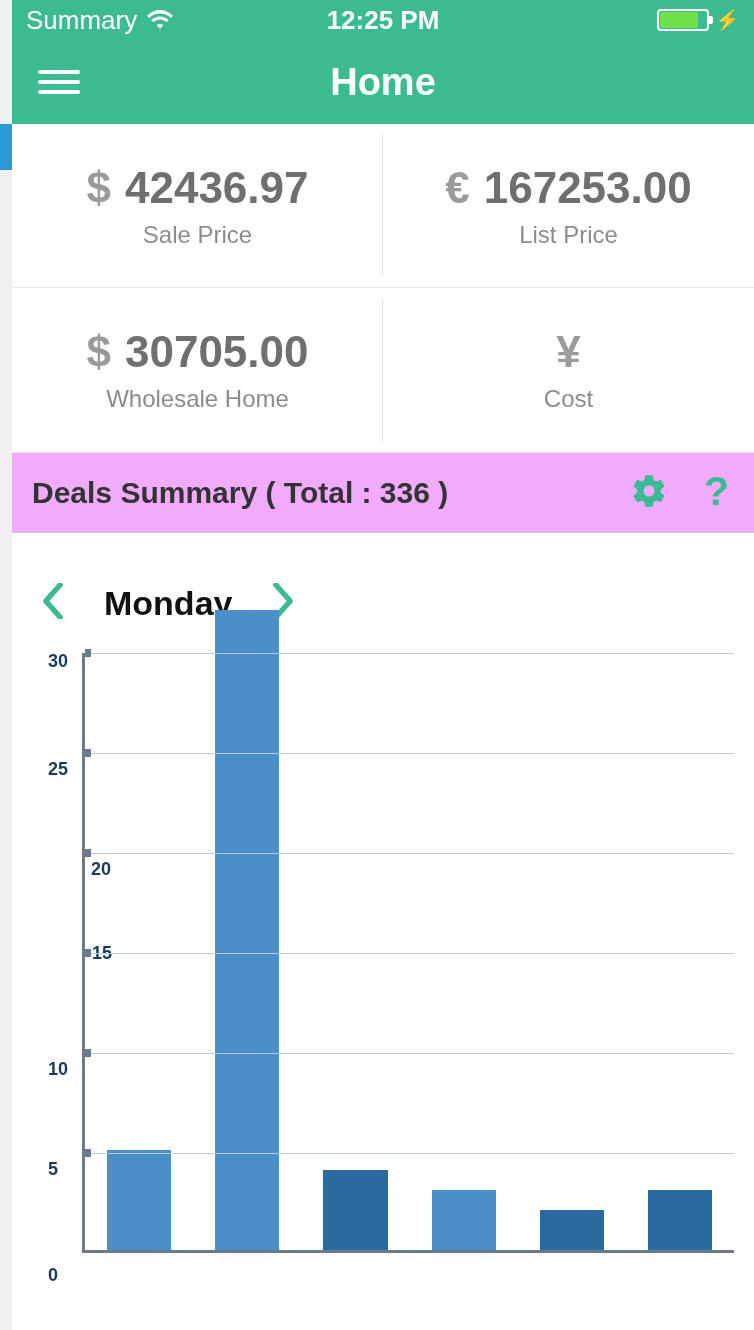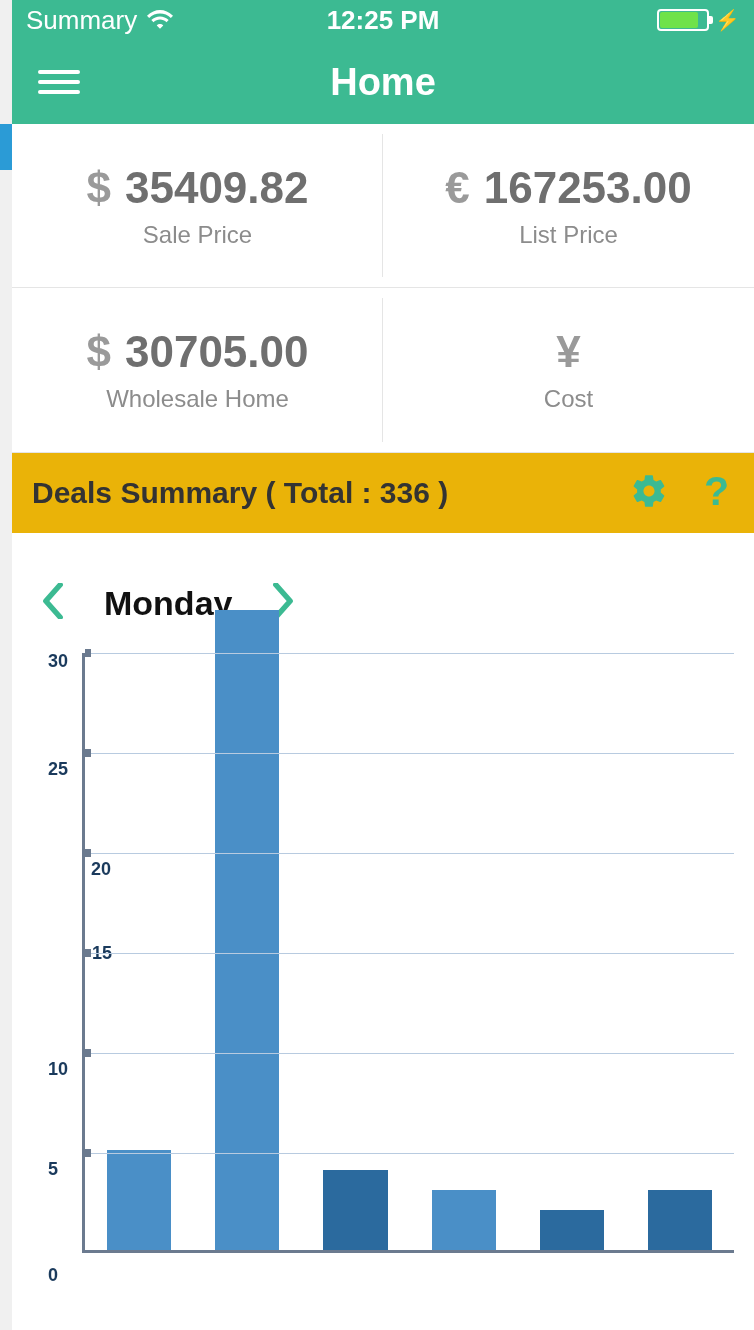--- a/index.html
+++ b/index.html
@@ -30,21 +30,21 @@
   .metrics { display: grid; grid-template-columns: 1fr 1fr; grid-template-rows: 164px 164px; border-bottom: 1px solid #e5e5e5; }
   .metric { display: flex; flex-direction: column; align-items: center; justify-content: center; position: relative; }
   .metric:nth-child(1), .metric:nth-child(2) { border-bottom: 1px solid #e5e5e5; }
   .metric:nth-child(1)::after, .metric:nth-child(3)::after { content:''; position:absolute; right:0; top:10px; bottom:10px; width:1px; background:#e5e5e5; }
   .metric-value-row { display: flex; align-items: baseline; gap: 14px; }
   .metric-currency { font-size: 44px; font-weight: 700; color: #9a9a9a; }
   .metric-value { font-size: 44px; font-weight: 600; color: #6f6f6f; }
   .metric-label { font-size: 24px; color: #8c8c8c; margin-top: 8px; }
 
   
-  .deals-bar { height: 80px; background: #eab308; display: flex; align-items: center; padding: 0 20px; position: relative; }
+  .deals-bar { height: 80px; background: #f0abfc; display: flex; align-items: center; padding: 0 20px; position: relative; }
   .deals-title { font-size: 30px; font-weight: 700; color: #333; }
   .deals-actions { position: absolute; right: 20px; display: flex; align-items: center; gap: 28px; }
   .deals-actions svg { width: 38px; height: 38px; }
 
   
   .day-selector { display: flex; align-items: center; padding: 50px 30px 30px 30px; gap: 40px; }
   .chevron { cursor: pointer; }
   .chevron svg { width: 22px; height: 36px; }
   .day-label { font-size: 34px; font-weight: 700; color: #111; }
 
@@ -92,21 +92,21 @@
           <div></div>
           <div></div>
       </div>
       <div class="nav-title">Home</div>
     </div>
 
     <div class="metrics">
       <div class="metric">
         <div class="metric-value-row">
           <span class="metric-currency">$</span>
-          <span class="metric-value">35409.82</span>
+          <span class="metric-value">42436.97</span>
         </div>
         <div class="metric-label">Sale Price</div>
       </div>
       <div class="metric">
         <div class="metric-value-row">
           <span class="metric-currency">€</span>
           <span class="metric-value">167253.00</span>
         </div>
         <div class="metric-label">List Price</div>
       </div>

